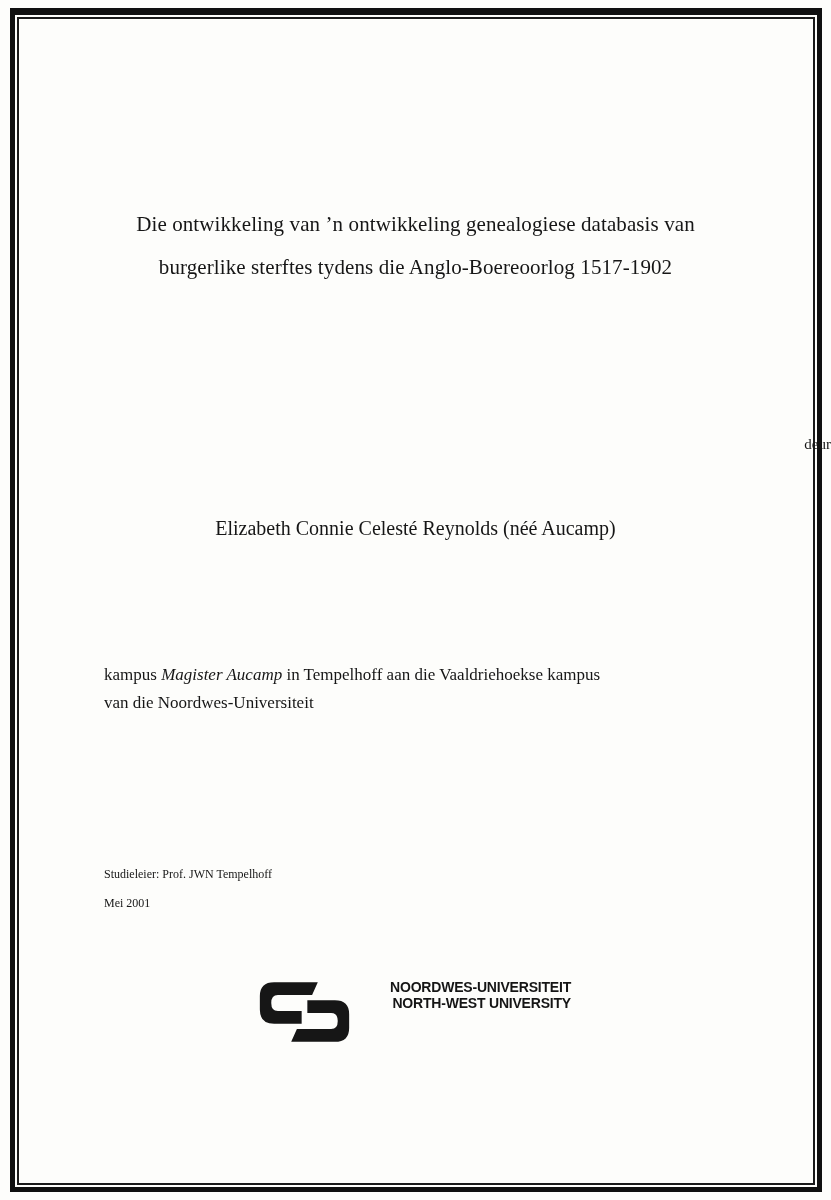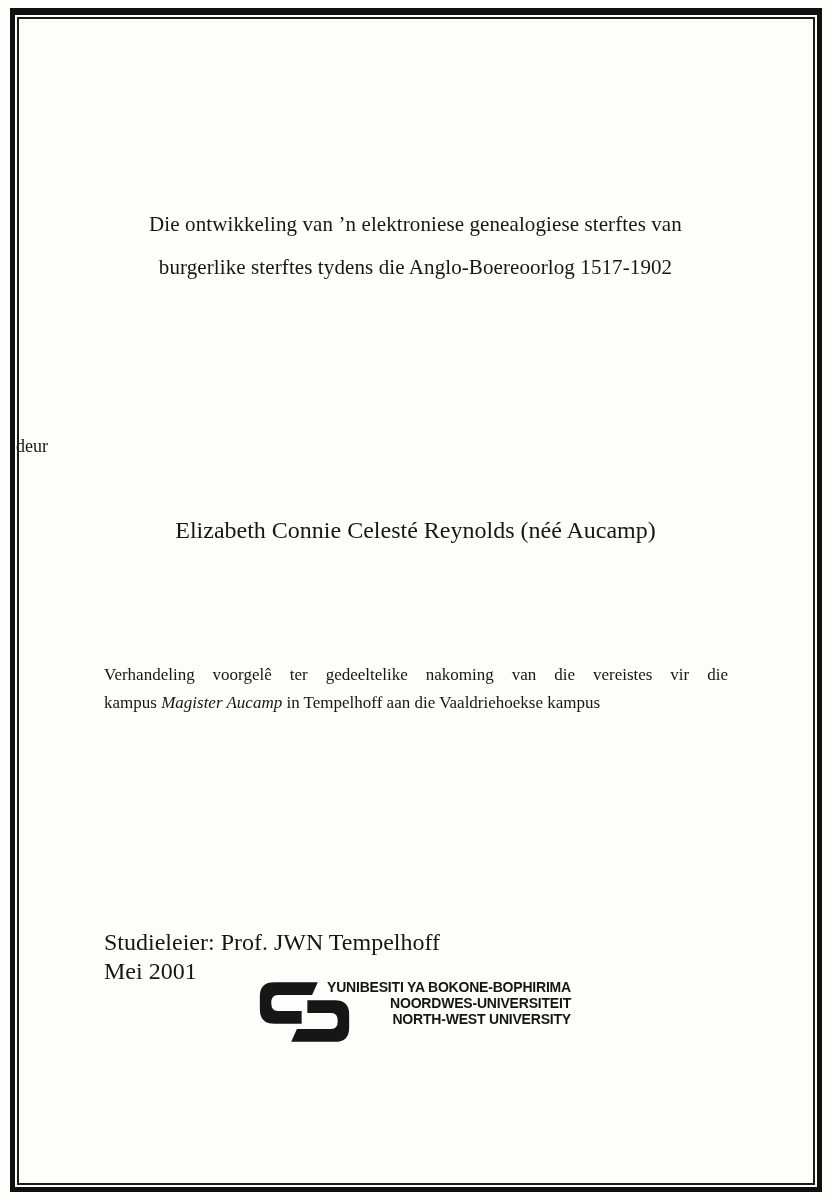--- a/index.html
+++ b/index.html
@@ -24,35 +24,35 @@
     color:#161616;
   }
   .title{
     position:absolute; top:203px; left:50px; right:50px; margin:0;
     font-size:21px; font-weight:400; line-height:43px; text-align:center;
     letter-spacing:0.1px;
   }
   .tline{display:block;}
   .byline-label{
     position:absolute; top:436px; left:0; right:0;
-    text-align:left; font-size:18px;margin-left:16px;
+    text-align:right; font-size:15px;margin-left:16px;
   }
   .author{
     position:absolute; top:517px; left:0; right:0;
-    text-align:center; font-size:24px;
+    text-align:center; font-size:20px;
   }
   .statement{
     position:absolute; top:661px; left:104px; width:624px;
     font-size:17px; line-height:28px;
   }
   .st-line1{ text-align:justify; text-align-last:justify; }
   .statement em{ font-style:italic; }
   .supervisor{
-    position:absolute; top:928px; left:104px;
-    font-size:24px; line-height:29px;
+    position:absolute; top:860px; left:104px;
+    font-size:12px; line-height:29px;
   }
   .logo{
     position:absolute; top:976px; left:257px; width:320px; height:72px;
   }
   .logo-mark{ position:absolute; left:0; top:4px; }
   .logo-text{
     position:absolute; left:61px; top:3px; width:253px;
     text-align:right;
     font-family:"Liberation Sans","DejaVu Sans",sans-serif;
     font-weight:700; font-size:14px; line-height:16px;
@@ -65,44 +65,43 @@
 
 <div class="page">
 
   <div class="outer-frame">
     <div class="inner-frame"></div>
   </div>
 
   <main class="content">
 
     <h1 class="title">
-      <span class="tline">Die ontwikkeling van ’n elektroniese genealogiese sterftes van</span>
+      <span class="tline">Die ontwikkeling van ’n ontwikkeling genealogiese databasis van</span>
       <span class="tline">burgerlike sterftes tydens die Anglo-Boereoorlog 1517-1902</span>
     </h1>
 
     <div class="byline-label">deur</div>
 
     <div class="author">Elizabeth Connie Celesté Reynolds (néé Aucamp)</div>
 
     <div class="statement">
-      <div class="st-line1">Verhandeling voorgelê ter gedeeltelike nakoming van die vereistes vir die</div>
       <div class="st-line"><span>kampus </span><em>Magister Aucamp</em><span> in Tempelhoff aan die Vaaldriehoekse kampus</span></div>
+      <div class="st-line">van die Noordwes-Universiteit</div>
     </div>
 
     <div class="supervisor">
       <div>Studieleier: Prof. JWN Tempelhoff</div>
       <div>Mei 2001</div>
     </div>
 
     <div class="logo">
       <svg class="logo-mark" width="95" height="64" viewBox="0 0 100 60" preserveAspectRatio="none" aria-hidden="true">
         <path fill="#161616" d="M 64 2 L 18 2 Q 3 2 3 15 L 3 28 Q 3 41 18 41 L 47 41 L 47 29 L 22 29 Q 15 29 15 21.5 Q 15 14 22 14 L 58 14 Z"></path>
         <path fill="#161616" transform="rotate(180 50 30)" d="M 64 2 L 18 2 Q 3 2 3 15 L 3 28 Q 3 41 18 41 L 47 41 L 47 29 L 22 29 Q 15 29 15 21.5 Q 15 14 22 14 L 58 14 Z"></path>
       </svg>
       <div class="logo-text">
-        <div>YUNIBESITI YA BOKONE-BOPHIRIMA</div>
         <div>NOORDWES-UNIVERSITEIT</div>
         <div>NORTH-WEST UNIVERSITY</div>
       </div>
     </div>
 
   </main>
 </div>
 
 </body></html>

